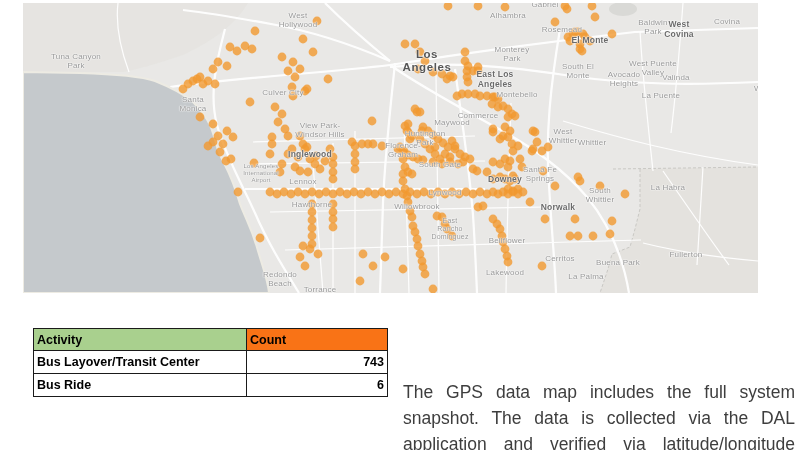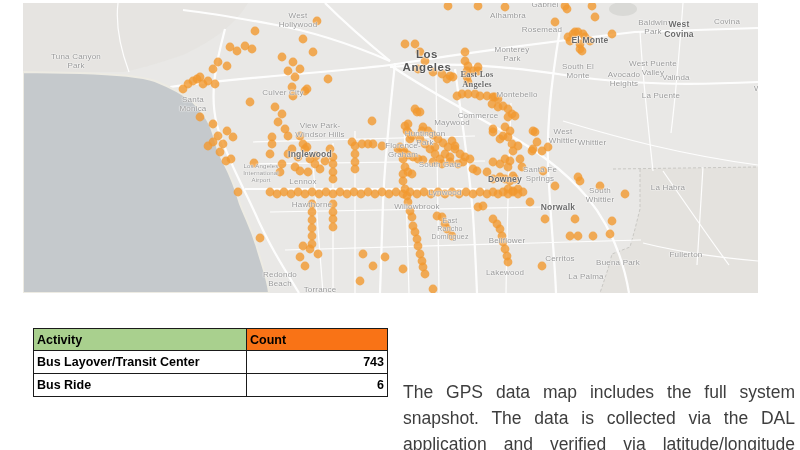--- a/index.html
+++ b/index.html
@@ -421,31 +421,31 @@
       <div class="map-label" style="left: 275px; top: 17px;">West
 Hollywood</div>
       <div class="map-label" style="left: 260px; top: 90px;">Culver City</div>
       <div class="map-label" style="left: 297px; top: 127px;">View Park-
 Windsor Hills</div>
       <div class="map-label major" style="left: 396px; top: 58px; margin-left: 8px;">Los
 Angeles</div>
       <div class="map-label" style="left: 485px; top: 13px;">Alhambra</div>
       <div class="map-label" style="left: 489px; top: 51px;">Monterey
 Park</div>
-      <div class="map-label city" style="left: 454px; top: 77px; font-family: Liberation Serif, serif;">East Los
+      <div class="map-label city" style="left: 472px; top: 77px;">East Los
 Angeles</div>
       <div class="map-label" style="left: 494px; top: 92px;">Montebello</div>
       <div class="map-label" style="left: 455px; top: 113px;">Commerce</div>
       <div class="map-label" style="left: 429px; top: 120px;">Maywood</div>
       <div class="map-label" style="left: 402px; top: 135px;">Huntington
 Park</div>
       <div class="map-label" style="left: 380px; top: 147px;">Florence-
 Graham</div>
       <div class="map-label" style="left: 522px; top: 2px;">Gabriel</div>
-      <div class="map-label" style="left: 519px; top: 27px;">Rosemead</div>
+      <div class="map-label" style="left: 539px; top: 27px;">Rosemead</div>
       <div class="map-label city" style="left: 567px; top: 38px;">El Monte</div>
       <div class="map-label" style="left: 630px; top: 24px;">Baldwin
 Park</div>
       <div class="map-label city" style="left: 656px; top: 27px;">West
 Covina</div>
       <div class="map-label" style="left: 704px; top: 19px;">Covina</div>
       <div class="map-label" style="left: 555px; top: 68px;">South El
 Monte</div>
       <div class="map-label" style="left: 630px; top: 65px;">West Puente
 Valley</div>

